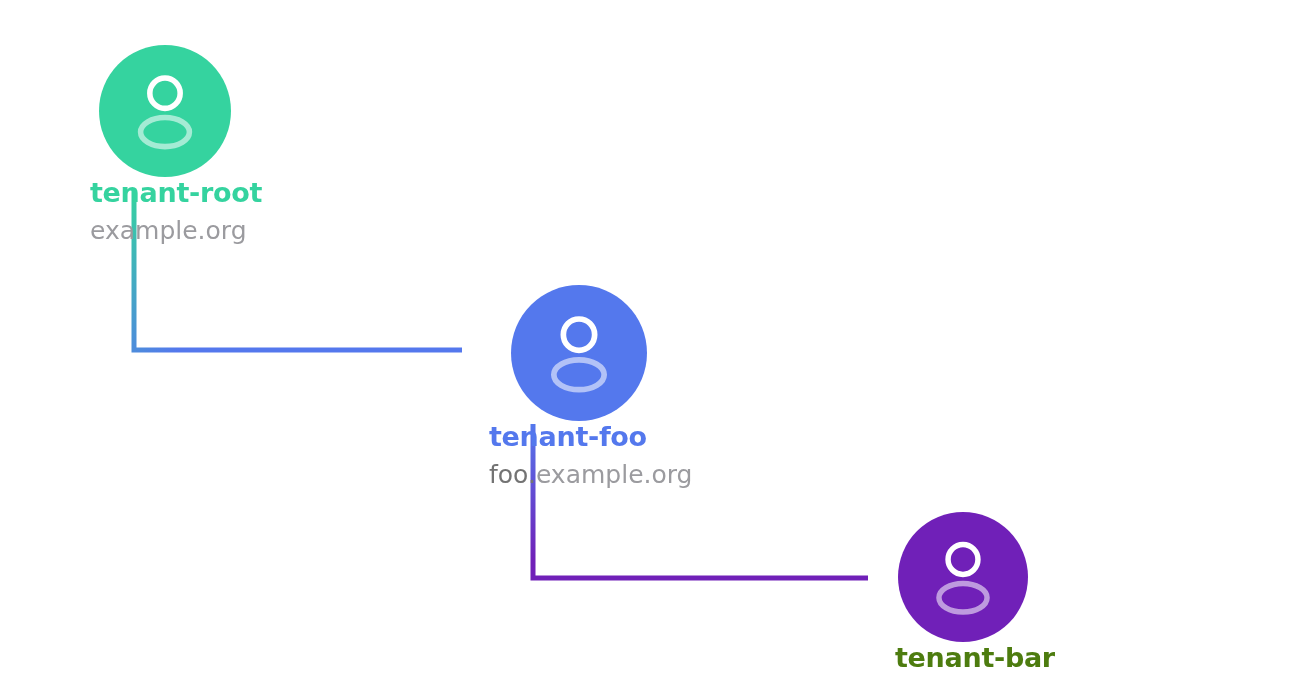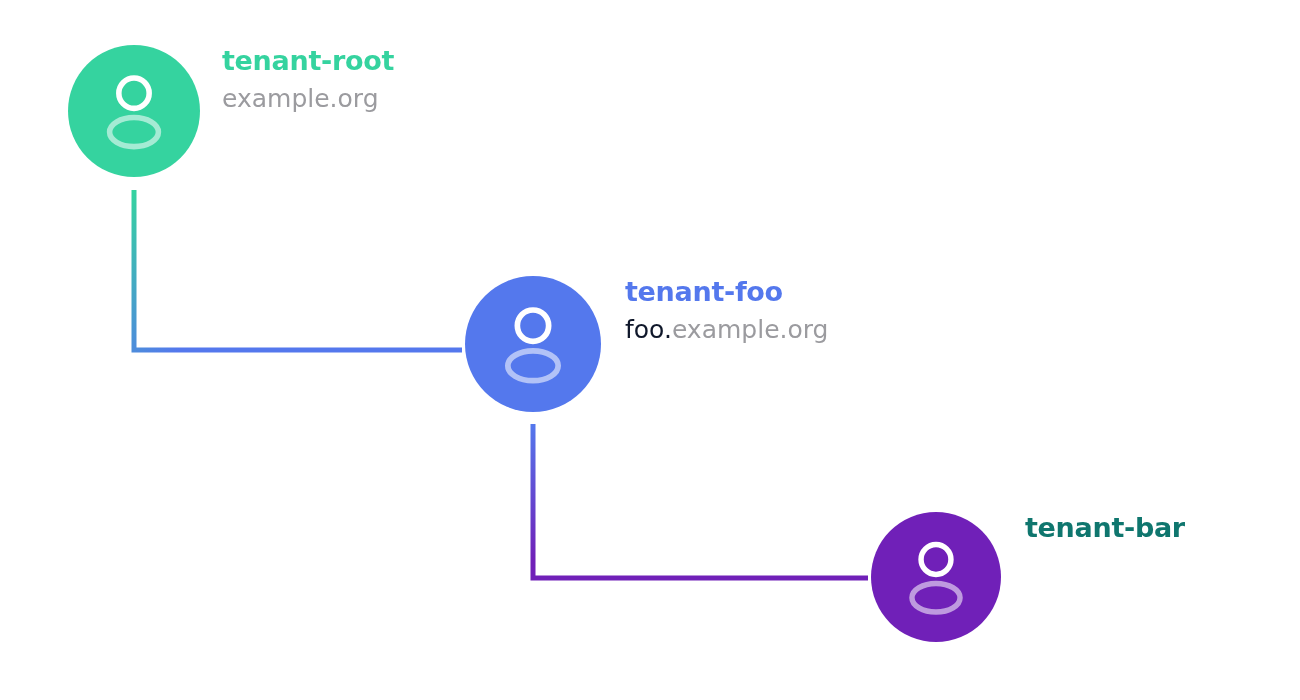--- a/index.html
+++ b/index.html
@@ -23,21 +23,22 @@
     position: absolute;
     left: 0;
     top: 0;
     width: 1300px;
     height: 700px;
     pointer-events: none;
   }
   .node {
     position: absolute;
     display: flex;
-    align-items: flex-start;
+    align-items: center;
+    flex-direction: column;
   }
   .node-avatar {
     position: relative;
     border-radius: 50%;
     flex: 0 0 auto;
     display: block;
   }
   .node-avatar svg {
     display: block;
     width: 100%;
@@ -56,29 +57,29 @@
     white-space: nowrap;
   }
   .node-domain {
     font-size: 25px;
     font-weight: 400;
     line-height: 1.2;
     white-space: nowrap;
     color: #9b9b9f;
   }
   .node-domain .dom-head {
-    color: #0f172a;
+    color: #737373;
   }
 
   
   #node-root   { left: 68px;  top: 45px;  }
   #node-root   .node-avatar { width: 132px; height: 132px; background: #35d39f; }
   #node-root   .node-text   { margin-left: 22px; }
 
-  #node-foo    { left: 465px; top: 276px; }
+  #node-foo    { left: 465px; top: 285px; }
   #node-foo    .node-avatar { width: 136px; height: 136px; background: #5478ed; }
   #node-foo    .node-text   { margin-left: 24px; }
 
   #node-bar    { left: 871px; top: 512px; }
   #node-bar    .node-avatar { width: 130px; height: 130px; background: #7020b8; }
   #node-bar    .node-text   { margin-left: 24px; }
 
   .node-domain-spacer { height: 8px; }
 </style>
 </head>
@@ -138,18 +139,18 @@
   </div>
 
   <div class="node" id="node-bar">
     <div class="node-avatar">
       <svg viewBox="0 0 100 100" xmlns="http://www.w3.org/2000/svg" aria-hidden="true">
         <circle cx="50" cy="36.5" r="11.5" fill="none" stroke="#ffffff" stroke-width="4.2"></circle>
         <ellipse cx="50" cy="66" rx="18.5" ry="11" fill="none" stroke="#ffffff" stroke-opacity="0.55" stroke-width="4.2"></ellipse>
       </svg>
     </div>
     <div class="node-text">
-      <div class="node-title" style="color:#0f766e">tenant-bar</div>
+      <div class="node-title" style="color:#4d7c0f">tenant-bar</div>
       <div class="node-domain-spacer"></div>
     </div>
   </div>
 
 </div>
 
 </body></html>

